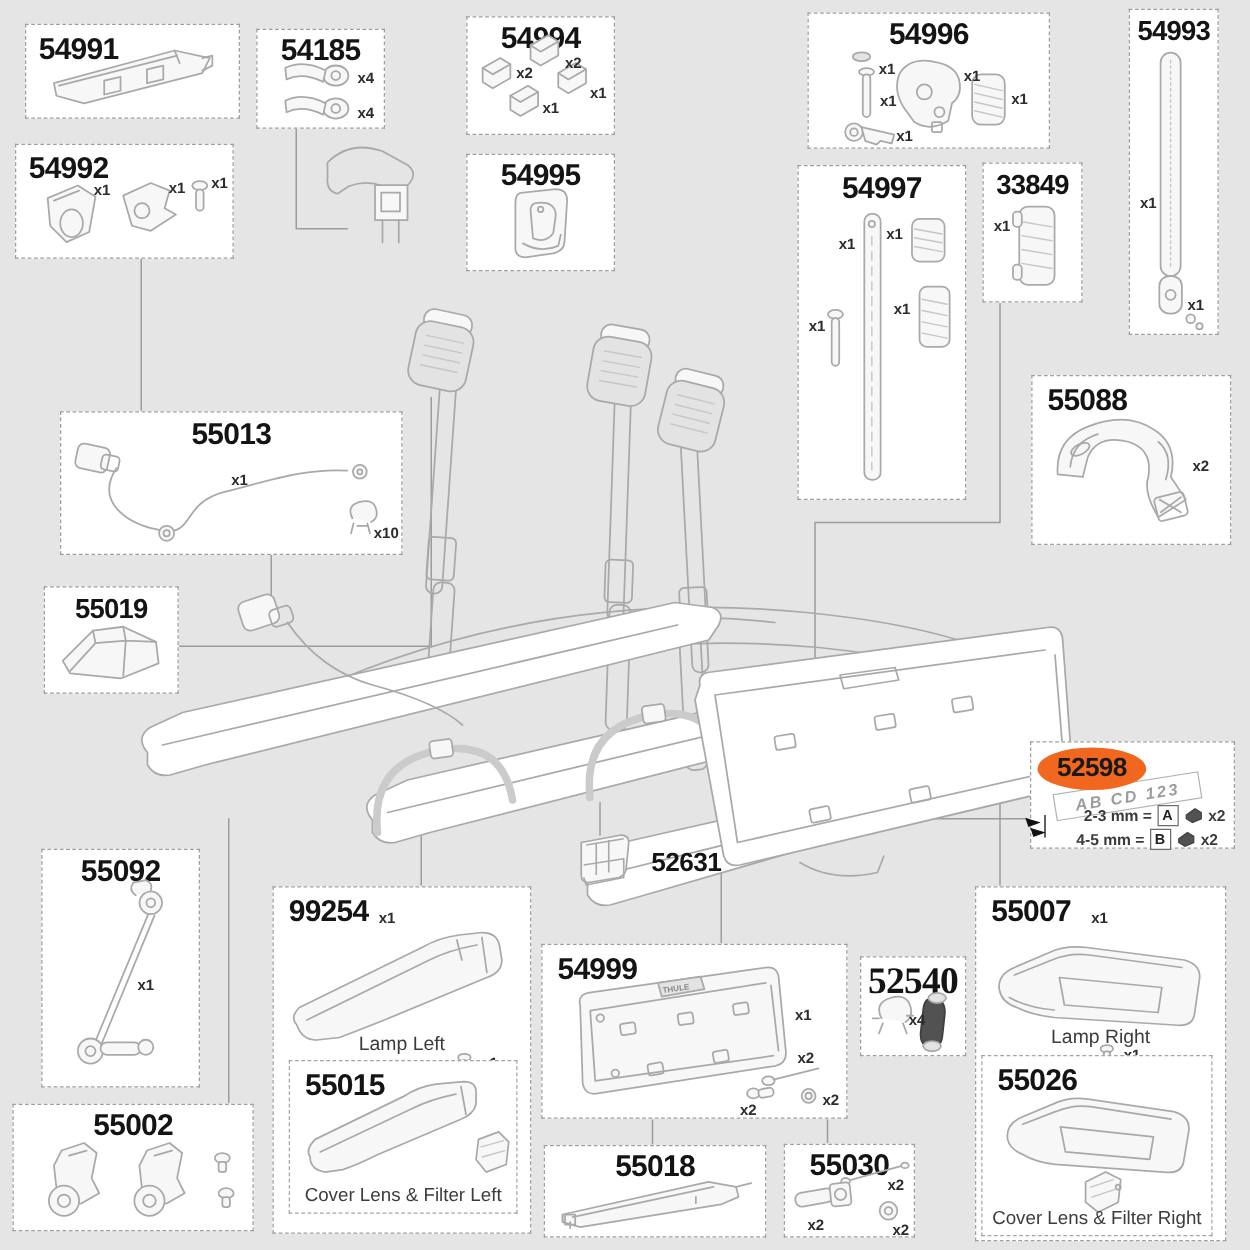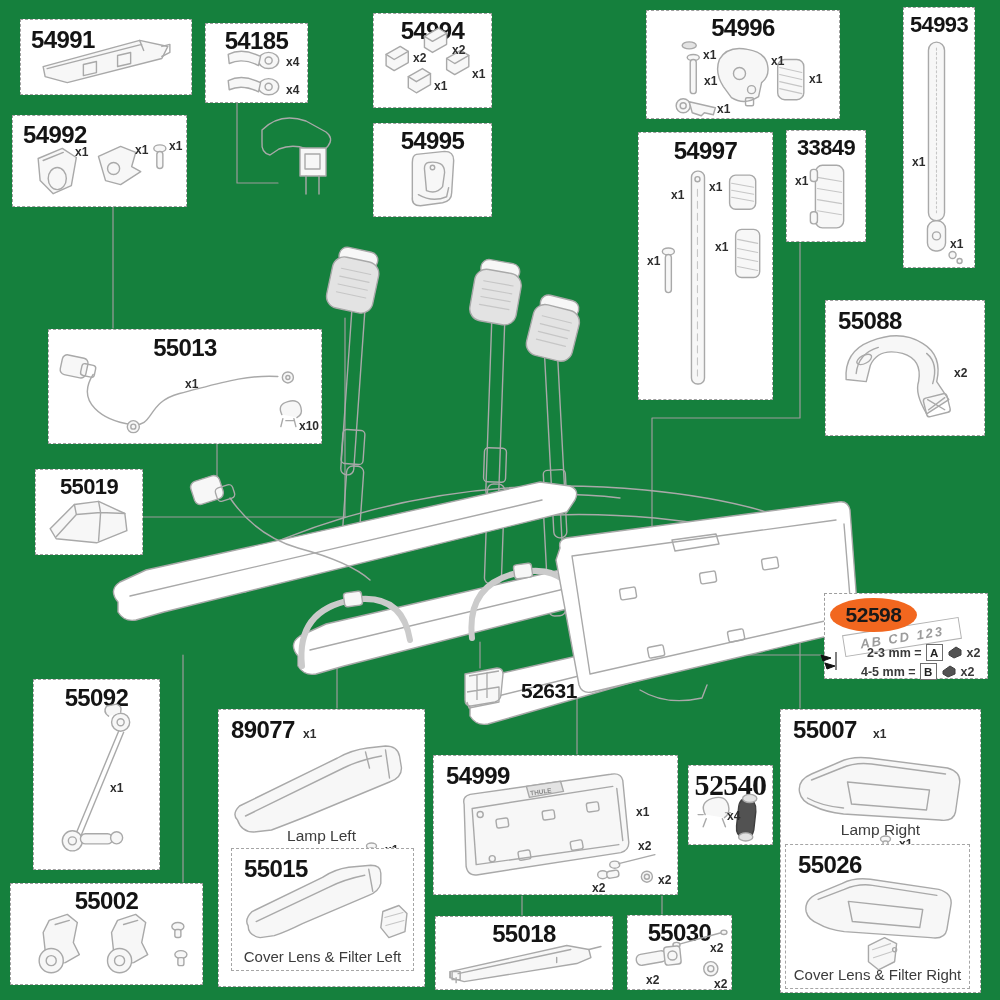--- a/index.html
+++ b/index.html
@@ -1,16 +1,16 @@
 <!DOCTYPE html>
 <html><head>
 <meta charset="utf-8">
 <style>
   html,body{margin:0;padding:0;background:#fff;}
-  #stage{position:relative;width:1000px;height:1000px;background:#15803d;overflow:hidden;
+  #stage{position:relative;width:1000px;height:1000px;background:#e5e5e5;overflow:hidden;
          font-family:"Liberation Sans",sans-serif;}
   #main-art{position:absolute;left:0;top:0;width:1000px;height:1000px;z-index:0;}
   .pbox{position:absolute;border:1.6px dashed #9e9e9e;background:#fff;box-sizing:border-box;z-index:2;}
   .inbox{position:absolute;border:1.5px dashed #a5a5a5;background:#fff;box-sizing:border-box;}
   .pnum{position:absolute;font-weight:bold;font-size:24px;color:#141414;letter-spacing:-0.6px;line-height:1;white-space:nowrap;}
   .pnum.ctr{left:0;width:100%;text-align:center;}
   .qty{position:absolute;font-size:12px;font-weight:bold;color:#2c2c2c;line-height:1;white-space:nowrap;}
   .cap{position:absolute;left:0;width:100%;text-align:center;font-size:15.5px;color:#3c3c3c;line-height:1;white-space:nowrap;}
   .art{position:absolute;left:0;top:0;width:100%;height:100%;}
   .art path,.art rect,.art circle,.art ellipse,.art line,.art polyline,.art polygon,
@@ -339,21 +339,21 @@
         <circle cx="108" cy="76" r="5"></circle>
       <path d="M112,40 l14,-4"></path>
       <ellipse class="fl" cx="166" cy="42" rx="6" ry="4"></ellipse>
         <rect class="fl" x="163" y="45" width="6" height="8" rx="2"></rect>
       <ellipse class="fl" cx="169" cy="70" rx="6" ry="4"></ellipse>
         <rect class="fl" x="166" y="73" width="6" height="8" rx="2"></rect>
     </svg>
   </div>
 
   <div class="pbox" style="left:218px;top:709px;width:207px;height:278px;">
-    <div class="pnum" style="left:12px;top:8px;">89077</div>
+    <div class="pnum" style="left:12px;top:8px;">99254</div>
     <span class="qty" style="left:84px;top:18px;">x1</span>
     <svg class="art" style="top:28px;height:100px;" viewBox="0 0 204 100">
       <path class="fl" d="M18,82 Q12,76 20,68 L118,20 Q132,12 148,10 L166,8 Q178,8 180,18 L182,30 Q182,40 170,44 L88,78 Q68,86 52,92 L34,94 Q22,94 18,82 Z"></path>
       <path d="M26,78 L124,30 Q140,22 162,18 M166,12 L170,40"></path>
       <path d="M146,14 l4,16"></path>
     </svg>
     <svg class="art" style="top:128px;height:30px;" viewBox="0 0 204 30">
       <ellipse class="fl" cx="152" cy="8" rx="5" ry="3"></ellipse>
         <rect class="fl" x="149.5" y="10" width="5" height="10" rx="2"></rect>
     </svg>

